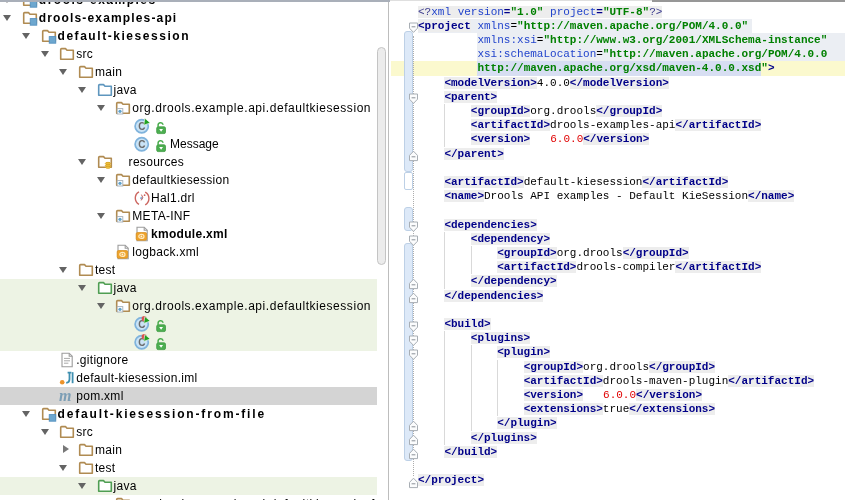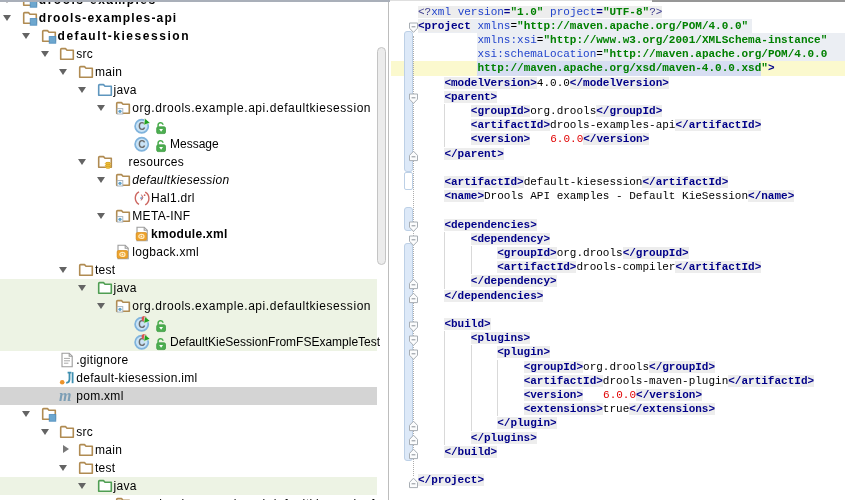--- a/index.html
+++ b/index.html
@@ -139,21 +139,21 @@
       </div>
 <div class="tl" style="left:113.6px;top:153px;padding-left:15px;">resources</div>
 <div class="arr-d" style="left:96.7px;top:176.8px"></div>
 <div class="ticon" style="left:115.3px;top:172.0px">
         <svg width="16" height="16" viewBox="0 0 16 16" style="position:absolute;top:0;left:0">
           <path d="M1.7 4.2 V13.2 H14.3 V4.2 H8 L6.5 2.6 H2.6 C2.1 2.6 1.7 3 1.7 3.5 Z" fill="#FFFFFF" stroke="#B08B52" stroke-width="1.6" stroke-linejoin="round"></path>
           <rect x="2.2" y="8.6" width="5.6" height="5.4" fill="#FFFFFF" stroke="#A5AEB6" stroke-width="0.9"></rect>
           <circle cx="5" cy="11.3" r="1.6" fill="#5FA3CE"></circle>
         </svg>
       </div>
-<div class="tl" style="left:132.3px;top:171px;font-style:italic;">defaultkiesession</div>
+<div class="tl" style="left:132.3px;top:171px;">defaultkiesession</div>
 <div class="ticon" style="left:134.0px;top:190.0px">
         <svg width="16" height="16" viewBox="0 0 16 16" style="position:absolute;top:0;left:0">
           <path d="M5.0 1.8 A7.2 7.2 0 0 0 5.0 14.4" fill="none" stroke="#CC6660" stroke-width="1.4"></path>
           <path d="M11.2 2.2 A7.2 7.2 0 0 1 11.2 14.8" fill="none" stroke="#CC6660" stroke-width="1.4"></path>
           <circle cx="7.6" cy="8.2" r="1.4" fill="#8FB4D8"></circle>
           <circle cx="10.6" cy="5.2" r="0.9" fill="#CC6660"></circle>
           <path d="M7.4 4.6 L8.8 7.4 L7.2 10.4" fill="none" stroke="#CC6660" stroke-width="1.0"></path>
         </svg>
       </div>
 <div class="tl" style="left:151.0px;top:189px;">Hal1.drl</div>
@@ -236,21 +236,20 @@
           <path d="M9.8 7.4 L10.8 0.4 L16.2 5 Z" fill="#21A121" stroke="#FFFFFF" stroke-width="0.6"></path>
         </svg>
       </div>
 <div class="ticon" style="left:154.0px;top:336.5px">
         <svg width="14" height="14" viewBox="0 0 14 14" style="position:absolute;top:0;left:0">
           <rect x="2.7" y="5.8" width="8.8" height="6.8" rx="1.5" fill="#4CAE50" stroke="#3F9A43" stroke-width="0.8"></rect>
           <path d="M5.2 8.1 H9 L7.1 10.7 Z" fill="#FFFFFF"></path>
           <path d="M4.1 5.8 V4.3 A2.5 2.5 0 0 1 8.9 3.2" fill="none" stroke="#4CAE50" stroke-width="1.5" stroke-linecap="round"></path>
         </svg>
       </div>
-<div class="tl c" style="left:170.0px;top:333px;">DefaultKieSessionFromFSExampleTest</div>
 <div class="ticon" style="left:59.2px;top:352.0px">
         <svg width="16" height="16" viewBox="0 0 16 16" style="position:absolute;top:0;left:0">
           <path d="M3 1.2 H10.2 L13.2 4.2 V14.8 H3 Z" fill="#FFFFFF" stroke="#9C9C9C" stroke-width="1.1"></path>
           <path d="M10.2 1.2 V4.2 H13.2" fill="none" stroke="#9C9C9C" stroke-width="1.1"></path>
           <g stroke="#A9A9A9" stroke-width="1">
             <line x1="5" y1="6.4" x2="11" y2="6.4"></line>
             <line x1="5" y1="8.8" x2="11" y2="8.8"></line>
             <line x1="5" y1="11.2" x2="9.4" y2="11.2"></line>
           </g>
         </svg>
@@ -271,20 +270,21 @@
         </svg>
       </div>
 <div class="tl" style="left:76.2px;top:387px;">pom.xml</div>
 <div class="arr-d" style="left:21.9px;top:410.8px"></div>
 <div class="ticon" style="left:40.5px;top:406.0px">
         <svg width="16" height="16" viewBox="0 0 16 16" style="position:absolute;top:0;left:0">
           <path d="M1.7 4.2 V13.2 H14.3 V4.2 H8 L6.5 2.6 H2.6 C2.1 2.6 1.7 3 1.7 3.5 Z" fill="#FFFFFF" stroke="#B08B52" stroke-width="1.6" stroke-linejoin="round"></path>
           <rect x="8.2" y="8.6" width="6.6" height="6.6" fill="#6DA7CF" stroke="#4E8CBC" stroke-width="0.8"></rect>
         </svg>
       </div>
+<div class="tl b" style="left:57.5px;top:405px;letter-spacing:1.85px;">default-kiesession-from-file</div>
 <div class="arr-d" style="left:40.6px;top:428.8px"></div>
 <div class="ticon" style="left:59.2px;top:424.0px">
         <svg width="16" height="16" viewBox="0 0 16 16" style="position:absolute;top:0;left:0">
           <path d="M1.7 4.2 V13.2 H14.3 V4.2 H8 L6.5 2.6 H2.6 C2.1 2.6 1.7 3 1.7 3.5 Z" fill="#FFFFFF" stroke="#B08B52" stroke-width="1.6" stroke-linejoin="round"></path>
         </svg>
       </div>
 <div class="tl" style="left:76.2px;top:423px;">src</div>
 <div class="arr-r" style="left:62.5px;top:445.0px"></div>
 <div class="ticon" style="left:77.9px;top:442.0px">
         <svg width="16" height="16" viewBox="0 0 16 16" style="position:absolute;top:0;left:0">

